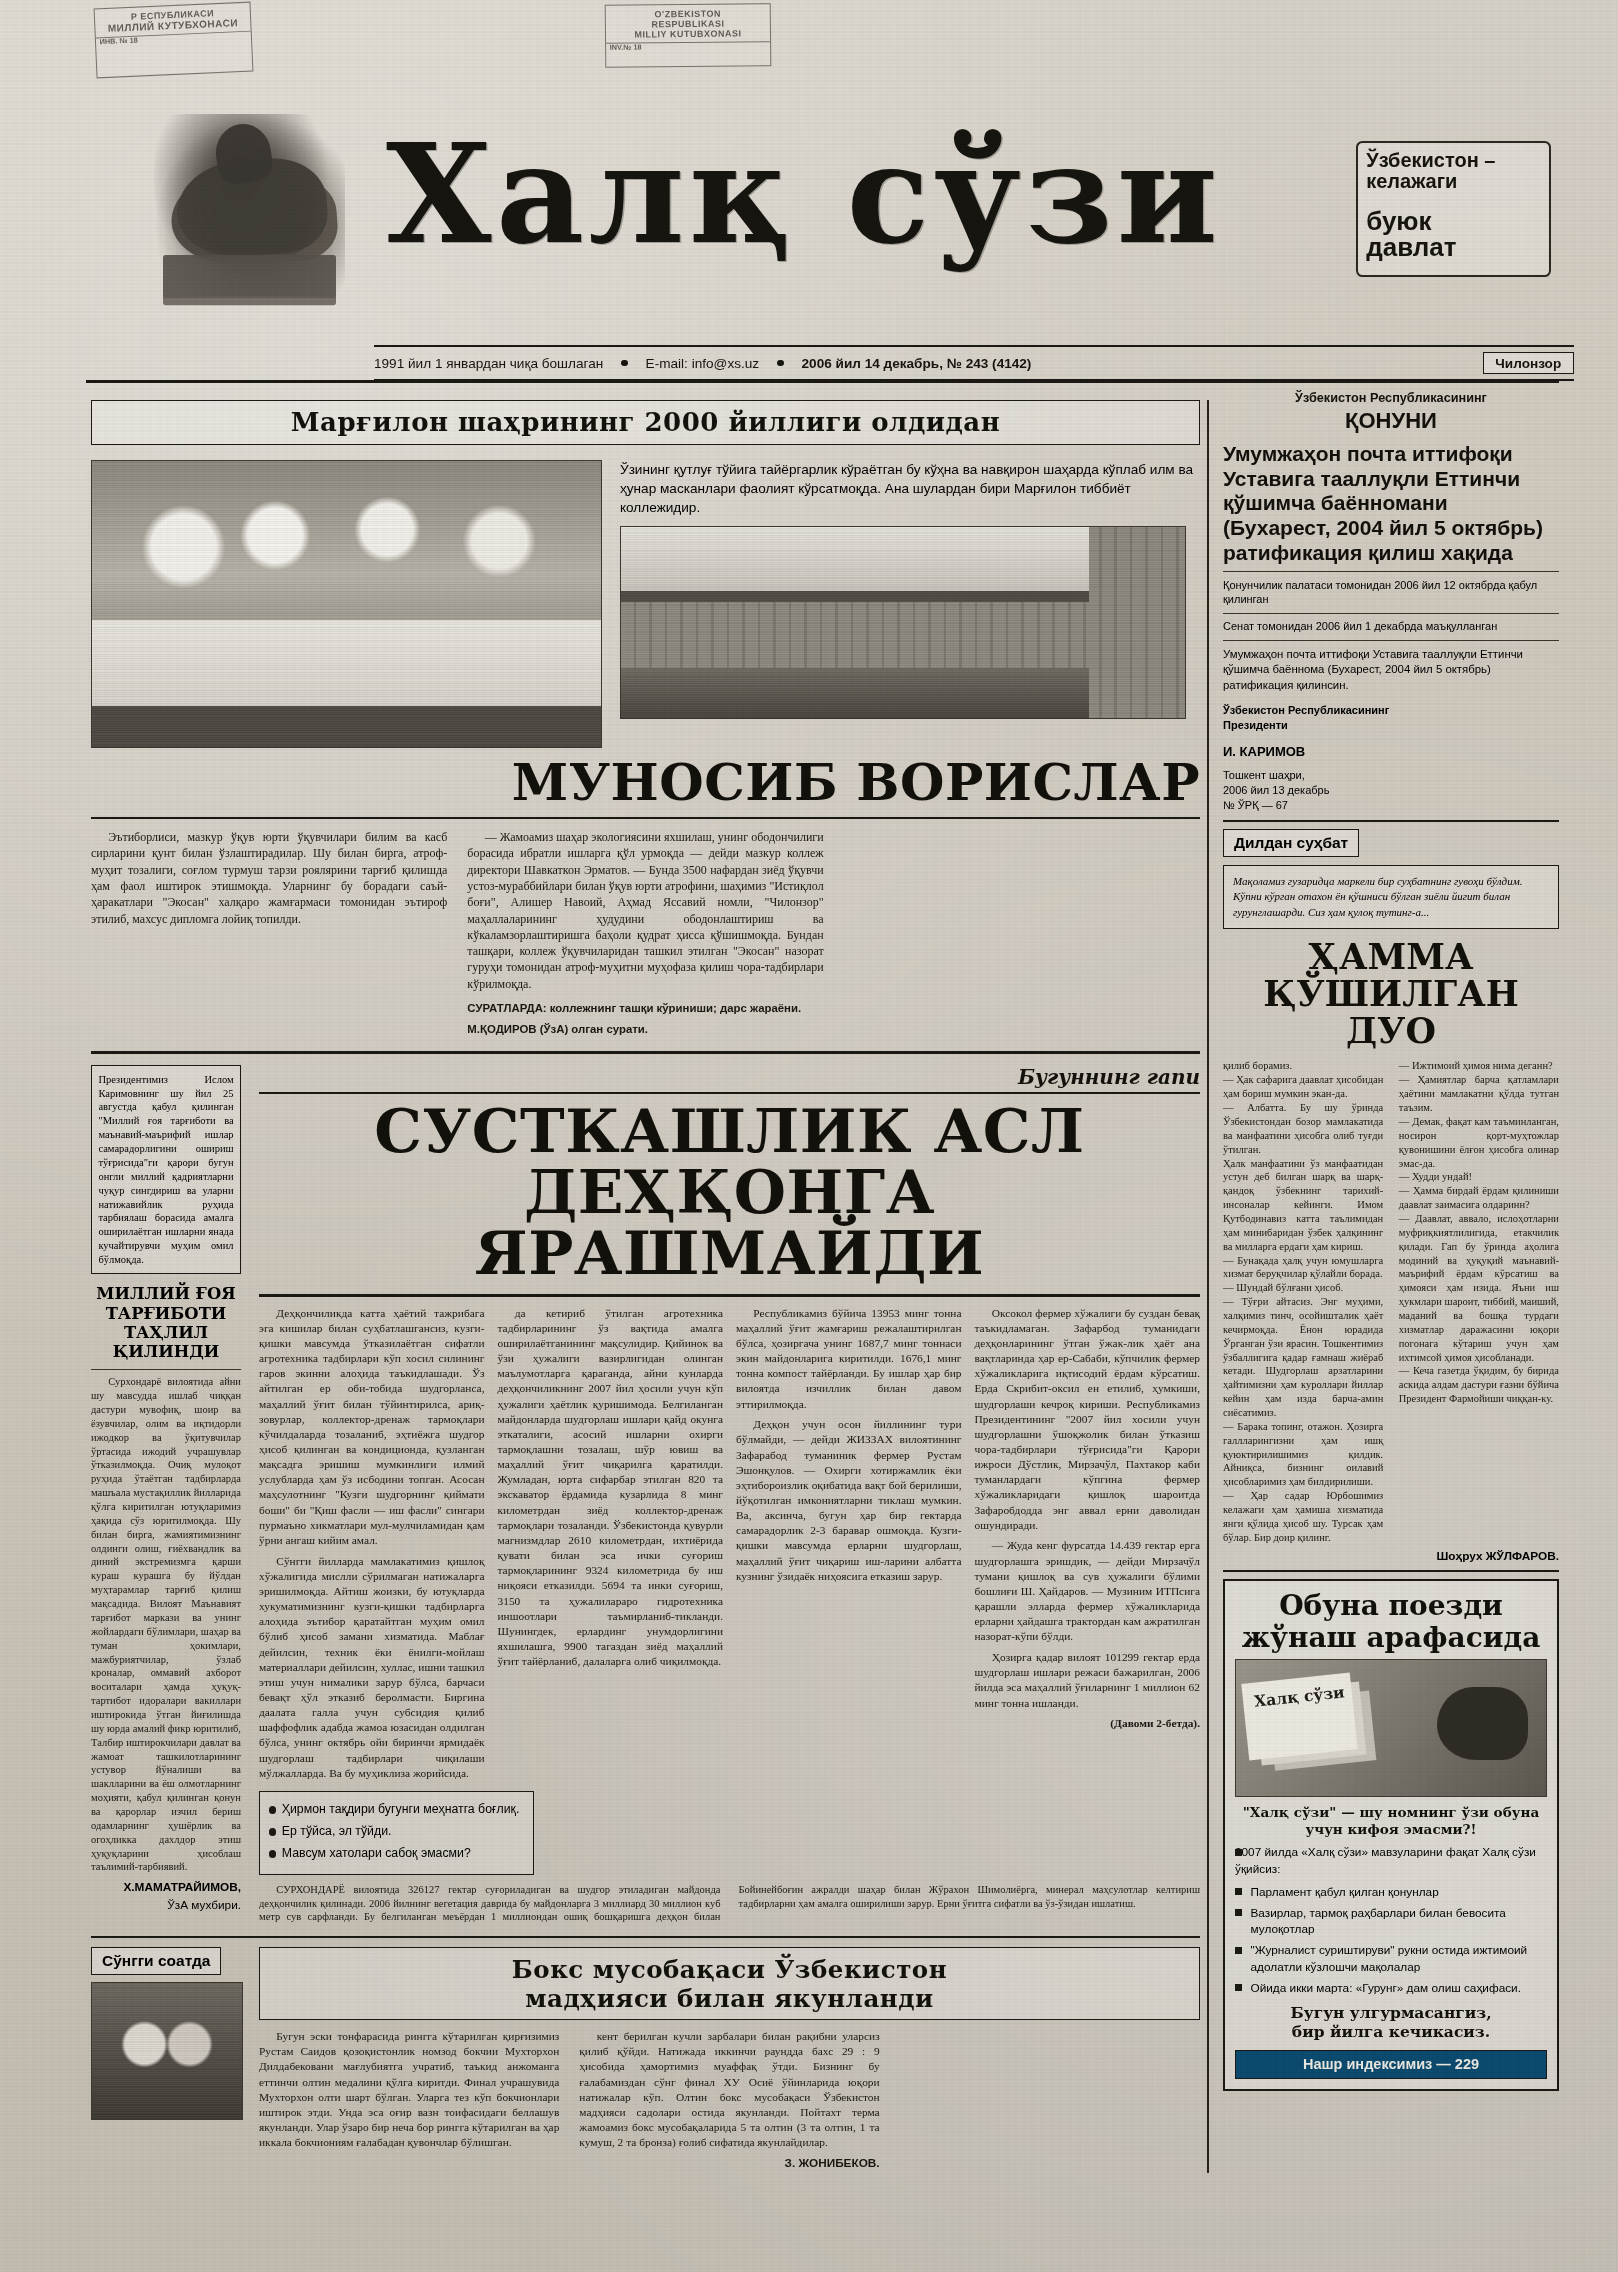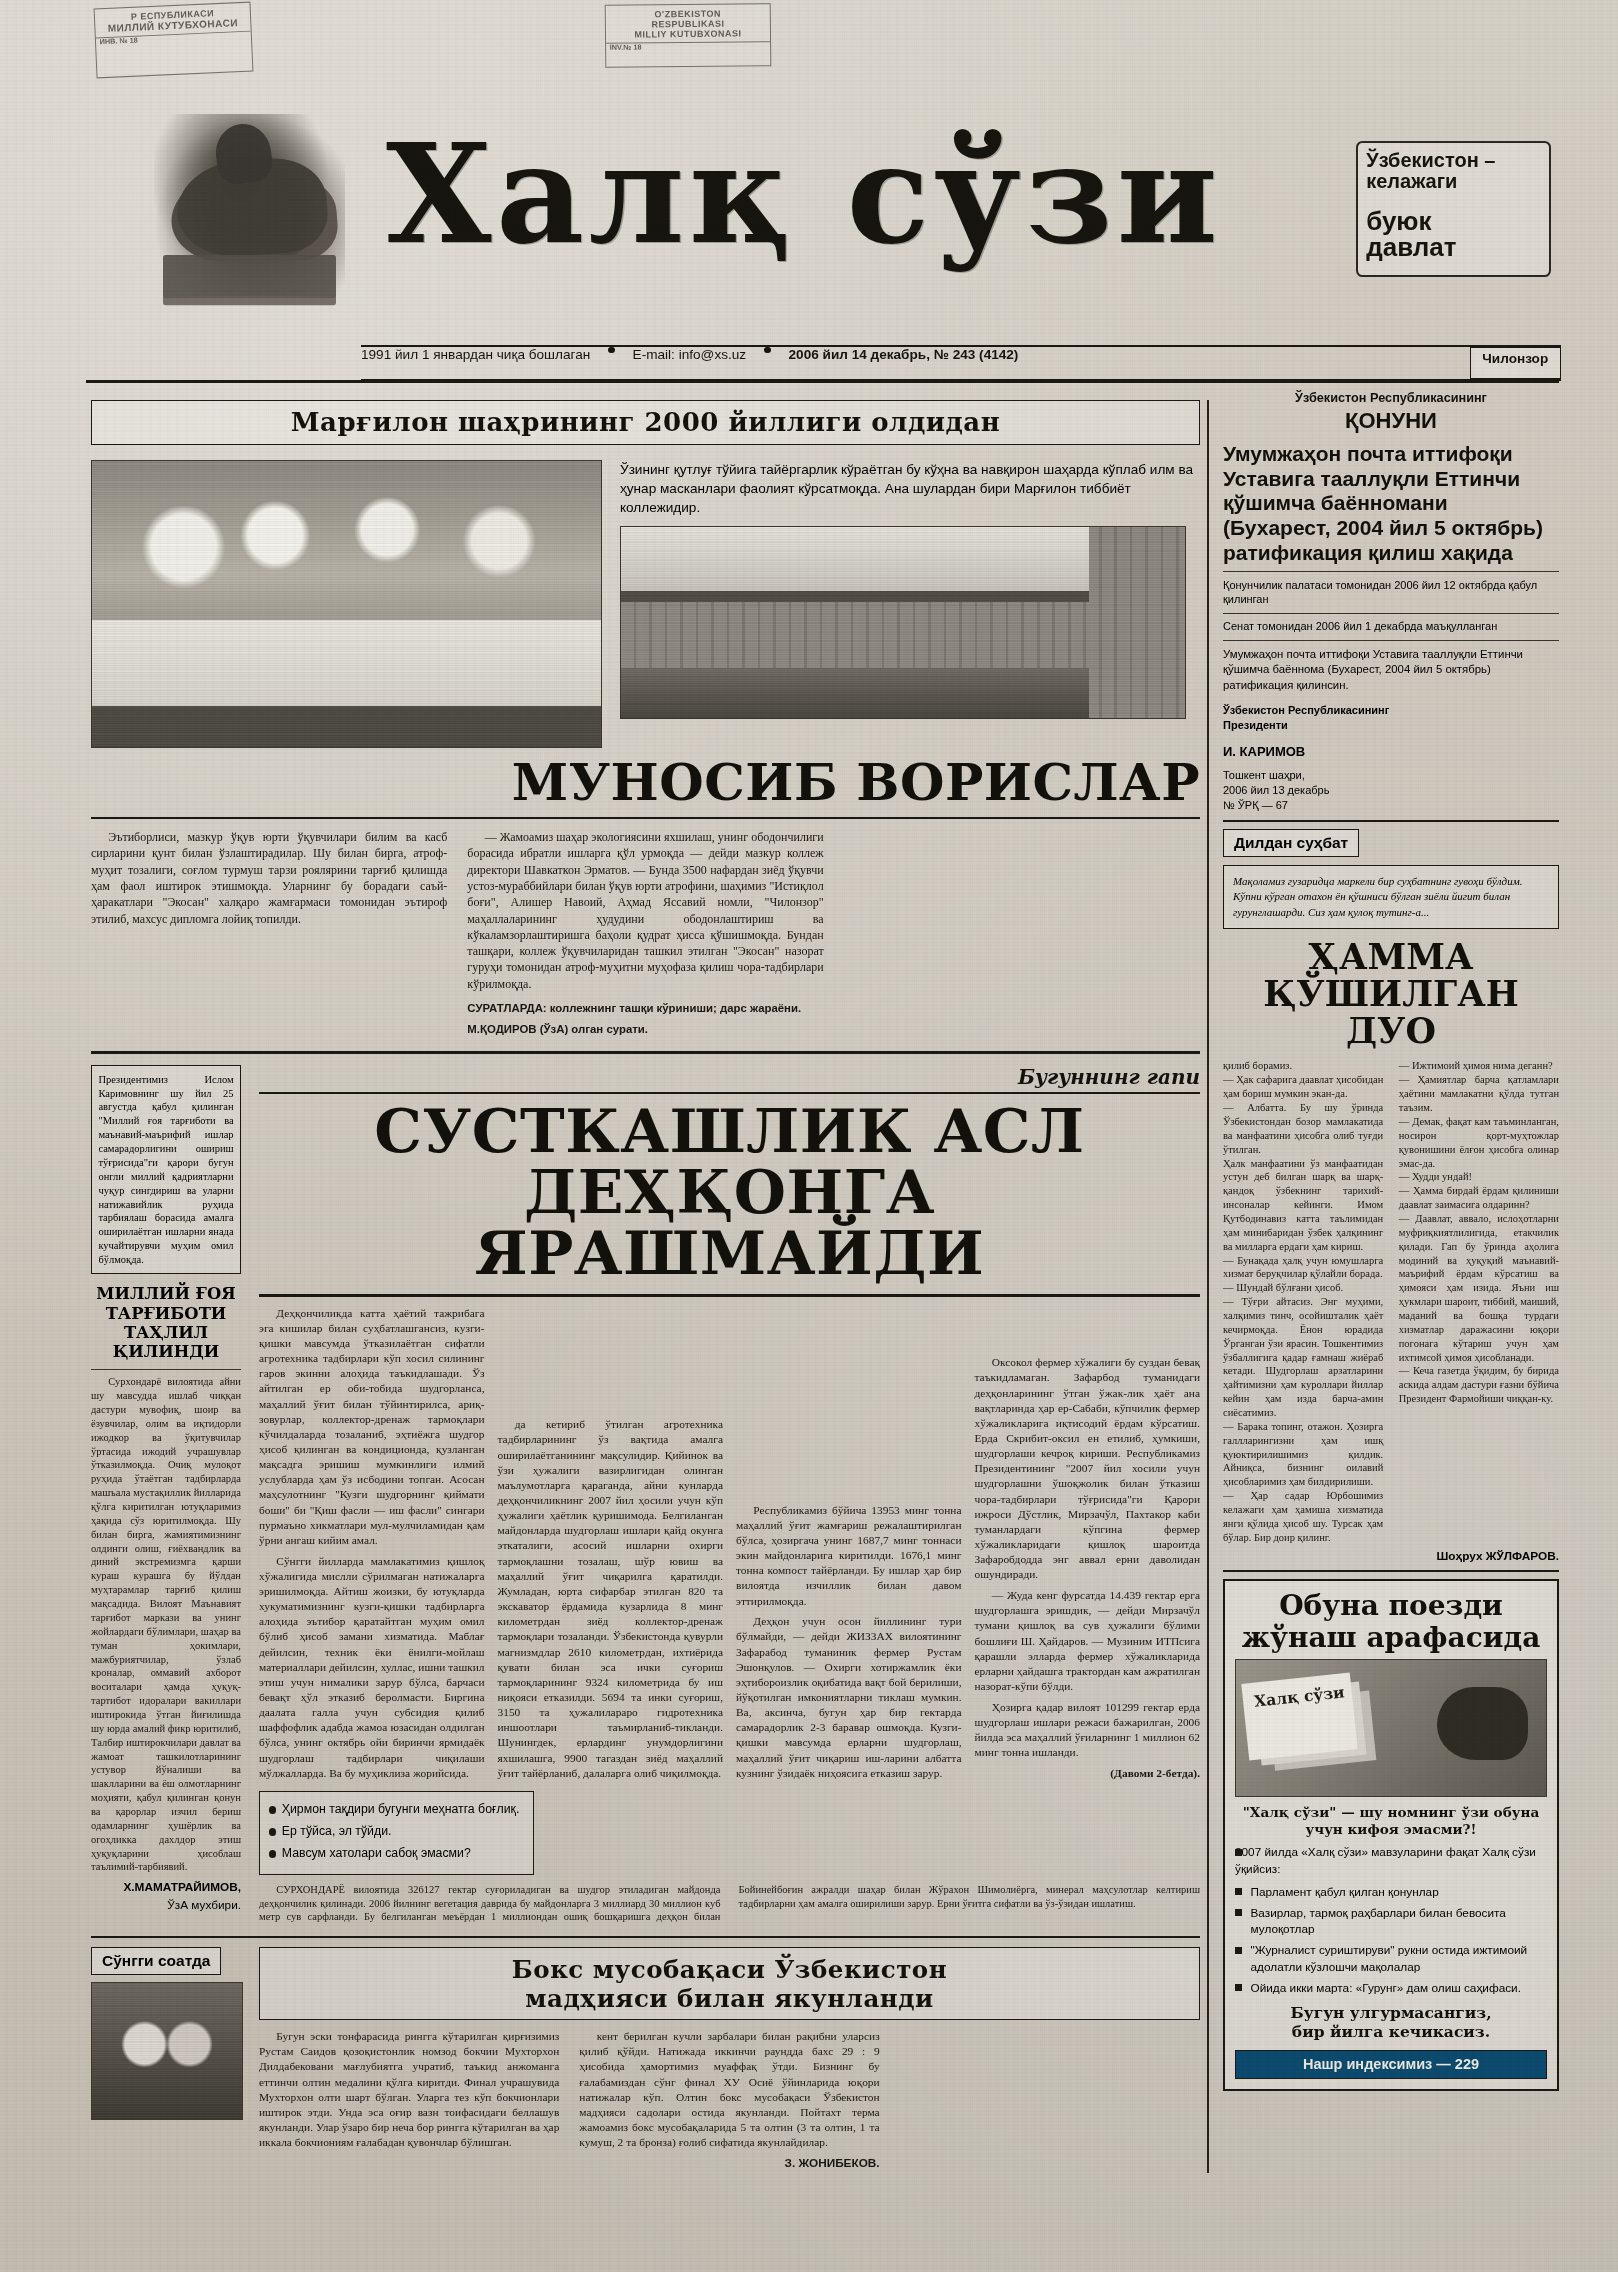--- a/index.html
+++ b/index.html
@@ -74,23 +74,23 @@
     border:2.3px solid #2b2822;border-radius:6.4px;background:rgba(255,255,255,.25);
     padding:7.3px 8.2px;box-sizing:border-box;
     font-family:"Liberation Sans", sans-serif;color:#17150f;
   }
   .slogan-box .s1{font-size:20px;font-weight:bold;line-height:1.06;}
   .slogan-box .s2{font-size:26px;font-weight:bold;line-height:1.02;margin-top:15px;}
   .slogan-box .s3{font-size:26px;font-weight:bold;line-height:1.02;}
 
   
   .infobar{
-    position:absolute;left:361px;top:345px;width:1200px;height:32px;
+    position:absolute;left:374px;top:345px;width:1200px;height:32px;
     border-top:2.3px solid #1b1914;border-bottom:2.3px solid #1b1914;
-    display:flex;gap:18px;
+    display:flex;align-items:center;gap:18px;
     font-family:"Liberation Sans", sans-serif;font-size:13.6px;color:#17150f;
   }
   .infobar .dot{width:6.4px;height:6.4px;border-radius:50%;background:#17150f;display:inline-block;}
   .infobar b{font-weight:bold;}
   .weekday{
     margin-left:auto;border:1.8px solid #1b1914;padding:2.7px 11.8px;font-weight:bold;font-size:13.6px;
     background:rgba(255,255,255,.3);
   }
   .hrule{position:absolute;left:86px;top:380px;width:1473px;height:2.7px;background:#1b1914;}
 
@@ -148,21 +148,21 @@
   .col-text{
     font-family:"Liberation Serif", serif;font-size:12px;line-height:1.36;
     text-align:justify;color:#1a1812;hyphens:auto;
   }
   .col-text p{margin:0 0 5.5px 0;text-indent:17.3px;}
   .small-text{font-size:11.4px;line-height:1.33;}
   .tiny-text{font-size:10.5px;line-height:1.32;}
 
   .cols3{display:flex;gap:20px;}
   .cols3>div{flex:1;}
-  .cols4{display:flex;gap:13px;align-items:flex-end;}
+  .cols4{display:flex;gap:13px;}
   .cols4>div{flex:1;}
   .center{text-align:center;}
   .sig{font-family:"Liberation Sans", sans-serif;font-weight:bold;font-size:11.8px;text-align:right;margin-top:4.5px;}
 
   
   .mega{
     font-family:"DejaVu Serif", serif;font-weight:bold;color:#13110c;
     font-size:60px;line-height:1.02;text-align:center;letter-spacing:0.5px;
   }
   .kicker{

